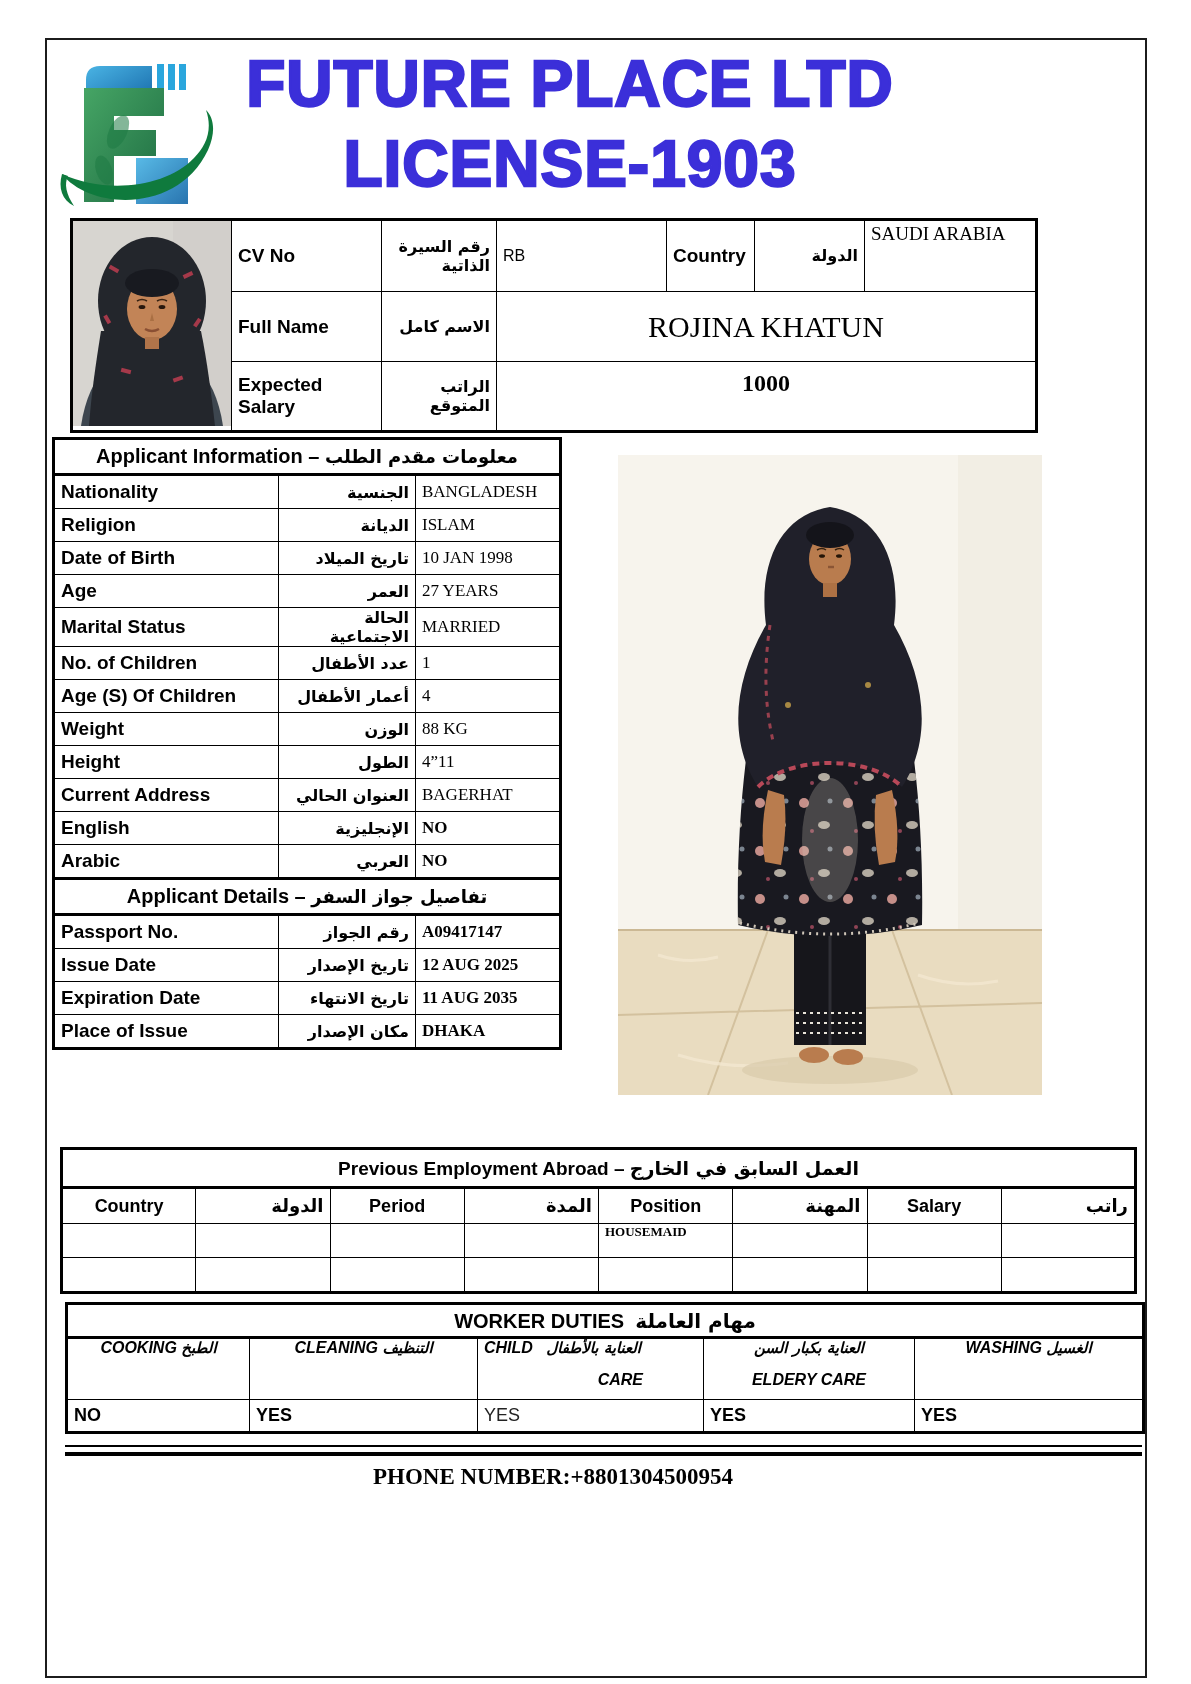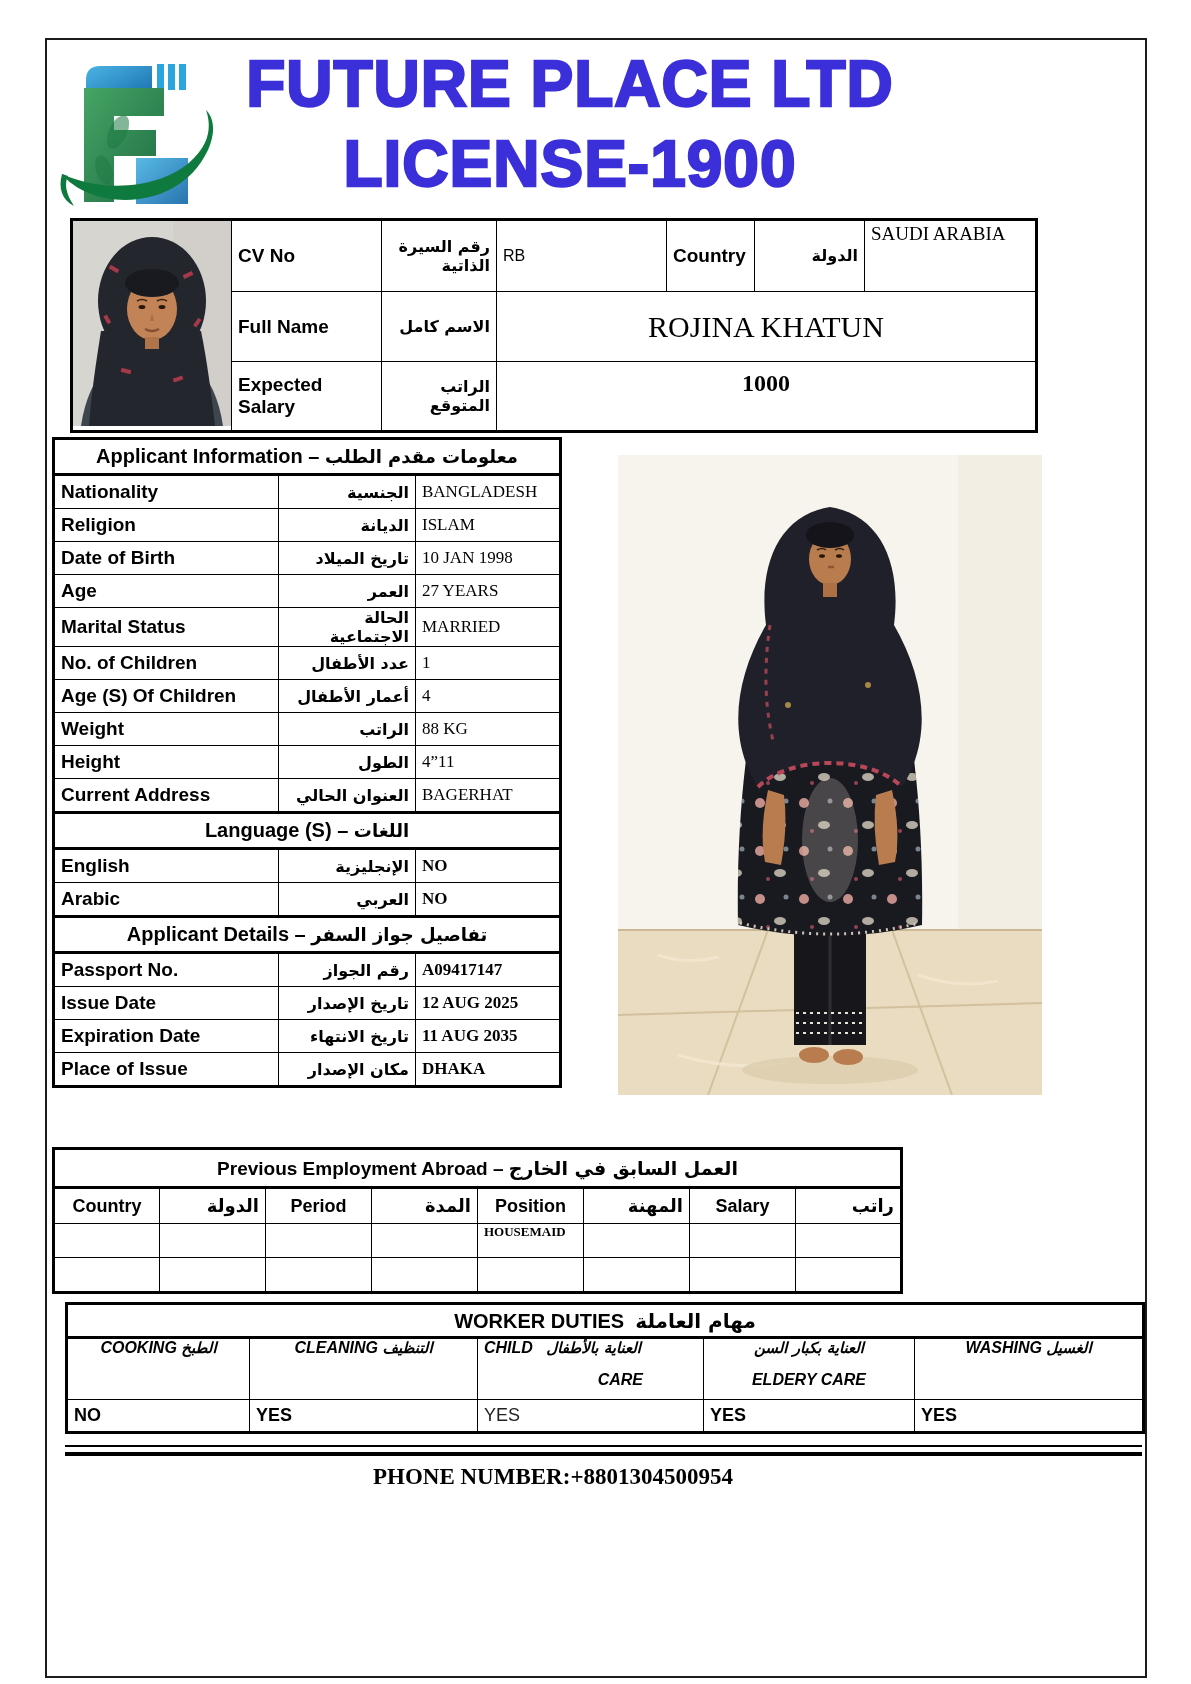--- a/index.html
+++ b/index.html
@@ -31,21 +31,21 @@
   .big-salary{text-align:center;font-family:"Liberation Serif",serif;font-weight:bold;font-size:24px;vertical-align:top !important;padding-top:8px !important;}
   
   .info-table{left:52px;top:437px;width:507px;}
   .info-table td{height:32px;}
   .sec{border-top:3px solid #000 !important;border-bottom:3px solid #000 !important;
        text-align:center;font-weight:bold;font-size:20px;height:33px !important;}
   .sec .ar{font-size:18px;}
   
   .photo-full{position:absolute;left:618px;top:455px;width:424px;height:640px;}
   
-  .prev-table{left:52px;top:1147px;width:851px;}
+  .prev-table{left:60px;top:1147px;width:1077px;}
   .prev-title{border-bottom:3px solid #000 !important;text-align:center;font-weight:bold;font-size:19px;height:36px;}
   .prev-head td{height:34px;font-weight:bold;font-size:18px;text-align:center;vertical-align:middle;}
   .prev-head .arcell{text-align:right;}
   .prev-row td{height:33px;vertical-align:top;}
   .prev-pos{font-family:"Liberation Serif",serif;font-weight:bold;font-size:13px;}
   
   .duty-table{left:65px;top:1302px;width:1077px;}
   .duty-title{border-bottom:3px solid #000 !important;text-align:center;font-weight:bold;font-size:20px;height:31px;}
   .duty-head td{height:60px;font-style:italic;font-weight:bold;font-size:16px;vertical-align:top;padding-top:6px;}
   .duty-head .ar{font-size:15px;}
@@ -85,21 +85,21 @@
       <path d="M28,30 h80 v28 h-50 v14 h42 v26 h-42 v46 h-30 z" fill="url(#g1)"></path>
       <rect x="80" y="100" width="52" height="46" fill="url(#b1)" opacity="0.92"></rect>
       <ellipse cx="62" cy="74" rx="9" ry="18" fill="#1d7a44" opacity="0.55" transform="rotate(25 62 74)"></ellipse>
       <ellipse cx="48" cy="112" rx="8" ry="15" fill="#1d7a44" opacity="0.55" transform="rotate(-18 48 112)"></ellipse>
       <path d="M6,116 C 34,152 122,156 152,92 C 160,74 158,60 150,52 C 157,72 150,88 138,100 C 110,130 48,136 6,116 Z" fill="#0f7a3d"></path>
       <path d="M6,116 C 2,130 6,142 18,148 C 10,136 8,126 12,118 Z" fill="#0f7a3d"></path>
     </svg>
   </div>
   <div class="titles">
     <div class="title-line">FUTURE PLACE LTD</div>
-    <div class="title-line title-line2">LICENSE-1900</div>
+    <div class="title-line title-line2">LICENSE-1903</div>
   </div>
 
   <table class="doc top-table">
     <colgroup>
         <col style="width:160px">
         <col style="width:150px">
         <col style="width:115px">
         <col style="width:170px">
         <col style="width:88px">
         <col style="width:110px">
@@ -196,36 +196,32 @@
           <td class="arcell"><span class="ar">عدد الأطفال</span></td>
           <td class="val">1</td>
         </tr>
     <tr>
           <td><span class="lbl">Age (S) Of Children</span></td>
           <td class="arcell"><span class="ar">أعمار الأطفال</span></td>
           <td class="val">4</td>
         </tr>
     <tr>
           <td><span class="lbl">Weight</span></td>
-          <td class="arcell"><span class="ar">الراتب</span></td>
+          <td class="arcell"><span class="ar">الوزن</span></td>
           <td class="val">88 KG</td>
         </tr>
     <tr>
           <td><span class="lbl">Height</span></td>
           <td class="arcell"><span class="ar">الطول</span></td>
           <td class="val">4”11</td>
         </tr>
     <tr>
           <td><span class="lbl">Current Address</span></td>
           <td class="arcell"><span class="ar">العنوان الحالي</span></td>
           <td class="val">BAGERHAT</td>
-        </tr>
-    <tr>
-          <td colspan="3" class="sec">
-      <span>Language (S)</span> <span>–</span> <span class="ar">اللغات</span></td>
         </tr>
     <tr>
           <td><span class="lbl">English</span></td>
           <td class="arcell"><span class="ar">الإنجليزية</span></td>
           <td class="valb">NO</td>
         </tr>
     <tr>
           <td><span class="lbl">Arabic</span></td>
           <td class="arcell"><span class="ar">العربي</span></td>
           <td class="valb">NO</td>

